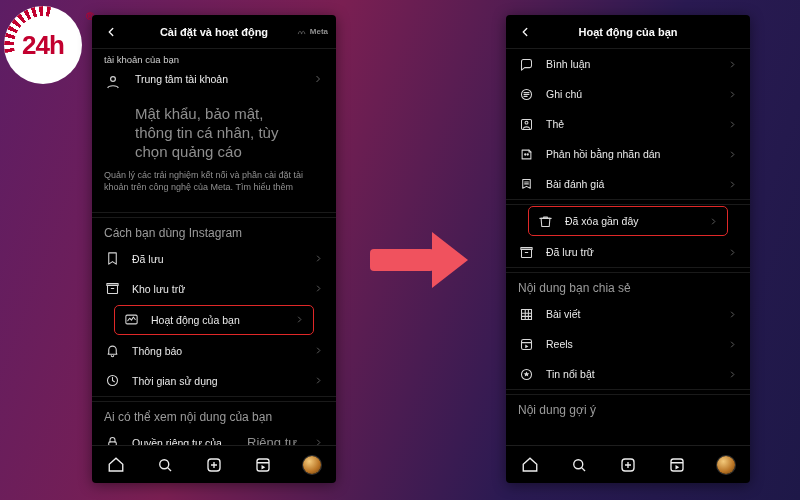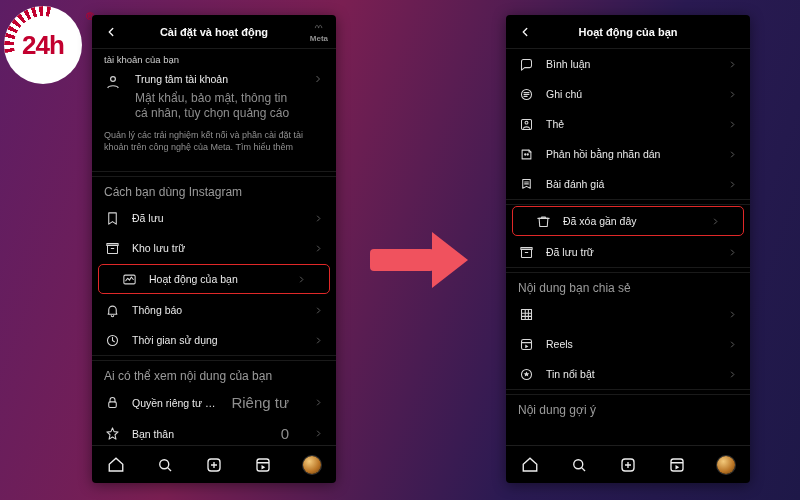--- a/index.html
+++ b/index.html
@@ -45,45 +45,45 @@
     height: 34px; display: flex; align-items: center; justify-content: center;
     position: relative; color:#fafafa; font-size:11px; font-weight:600;
     border-bottom: 1px solid #1b1b1b;
   }
   .back {
     position: absolute; left: 8px; top: 0; bottom: 0; width: 22px;
     display:flex; align-items:center; justify-content:center;
   }
   .meta-badge {
     position:absolute; right:8px; display:flex; align-items:center; gap:3px;
-    color:#8f8f8f; font-size:8px; font-weight:600;flex-direction:column;
+    color:#8f8f8f; font-size:8px; font-weight:600;
   }
   .meta-badge svg { opacity:.7 }
 
   .scroll { flex:1; overflow:hidden; }
   .acc-row {
     display:flex; align-items:center; gap:8px; padding:5px 12px 2px;
     color:#cfcfcf; font-size:9.5px;
   }
   .acc-block {
     display:flex; align-items:flex-start; gap:13px; padding:6px 12px 4px;
   }
   .acc-block .info .t { color:#eee; font-size:10.5px; }
-  .acc-block .info .s { color:#8f8f8f; font-size:12px; line-height:1.25; margin-top:6px; max-width:170px }
+  .acc-block .info .s { color:#8f8f8f; font-size:15px; line-height:1.25; margin-top:20px; max-width:170px }
   .chev { margin-left:auto; opacity:.7 }
   .desc { color:#8f8f8f; font-size:9px; line-height:1.35; padding:4px 12px 18px; }
 
   .section-h { color:#9b9b9b; font-size:12px; padding:8px 12px 4px; }
   .row {
     display:flex; align-items:center; gap:12px; padding:7px 12px;
     color:#eaeaea; font-size:10.5px;
   }
   .row .label { flex:1; white-space:nowrap; overflow:hidden; text-overflow:ellipsis; }
-  .row .extra { color:#8f8f8f; font-size:15px; margin-right:12px; }
-  .row.hl { border:1.6px solid #e02828; border-radius:5px; margin:1px 6px; padding:6px 22px; }
+  .row .extra { color:#8f8f8f; font-size:13px; margin-right:4px; }
+  .row.hl { border:1.6px solid #e02828; border-radius:5px; margin:1px 22px; padding:6px 8px; }
   .row .ic { width:16px; height:16px; display:flex; align-items:center; justify-content:center; }
   .sep { height:6px; background:#000; border-top:1px solid #1a1a1a; border-bottom:1px solid #1a1a1a; }
 
   .bottombar {
     height: 38px; border-top:1px solid #1e1e1e;
     display:flex; align-items:center; justify-content:space-around;
   }
   .bottombar .nb { width:22px; height:22px; display:flex; align-items:center; justify-content:center; }
   .avatar { width:18px; height:18px; border-radius:50%;
     background: radial-gradient(circle at 35% 30%, #f3c97a, #b87324 60%, #5a3910);
@@ -444,20 +444,21 @@
           <div class="row">
             <span class="ic">
               <svg width="15" height="15" viewBox="0 0 24 24" fill="none" stroke="#d8d8d8" stroke-width="1.7" stroke-linecap="round" stroke-linejoin="round">
                 <rect x="4" y="4" width="16" height="16"></rect>
                 <line x1="4" y1="10" x2="20" y2="10"></line>
                 <line x1="4" y1="15" x2="20" y2="15"></line>
                 <line x1="10" y1="4" x2="10" y2="20"></line>
                 <line x1="15" y1="4" x2="15" y2="20"></line>
               </svg>
             </span>
+            <span class="label">Bài viết</span>
             <span class="chev">
               <svg width="11" height="11" viewBox="0 0 24 24" fill="none" stroke="#8f8f8f" stroke-width="2">
                 <polyline points="9 18 15 12 9 6"></polyline>
               </svg>
             </span>
           </div>
           <div class="row">
             <span class="ic">
               <svg width="15" height="15" viewBox="0 0 24 24" fill="none" stroke="#d8d8d8" stroke-width="1.7" stroke-linecap="round" stroke-linejoin="round">
                 <rect x="4" y="4" width="16" height="16" rx="3"></rect>

